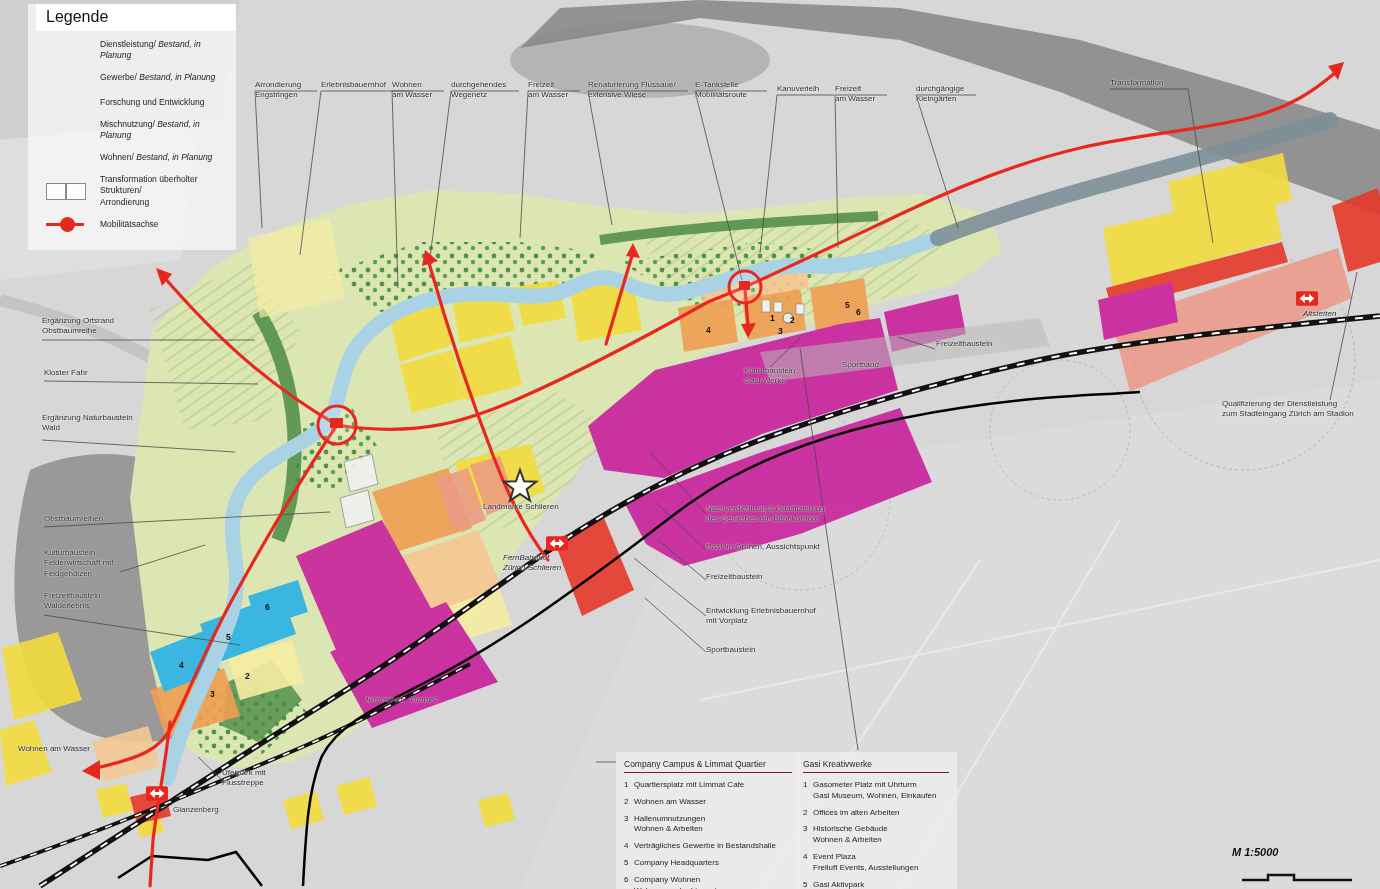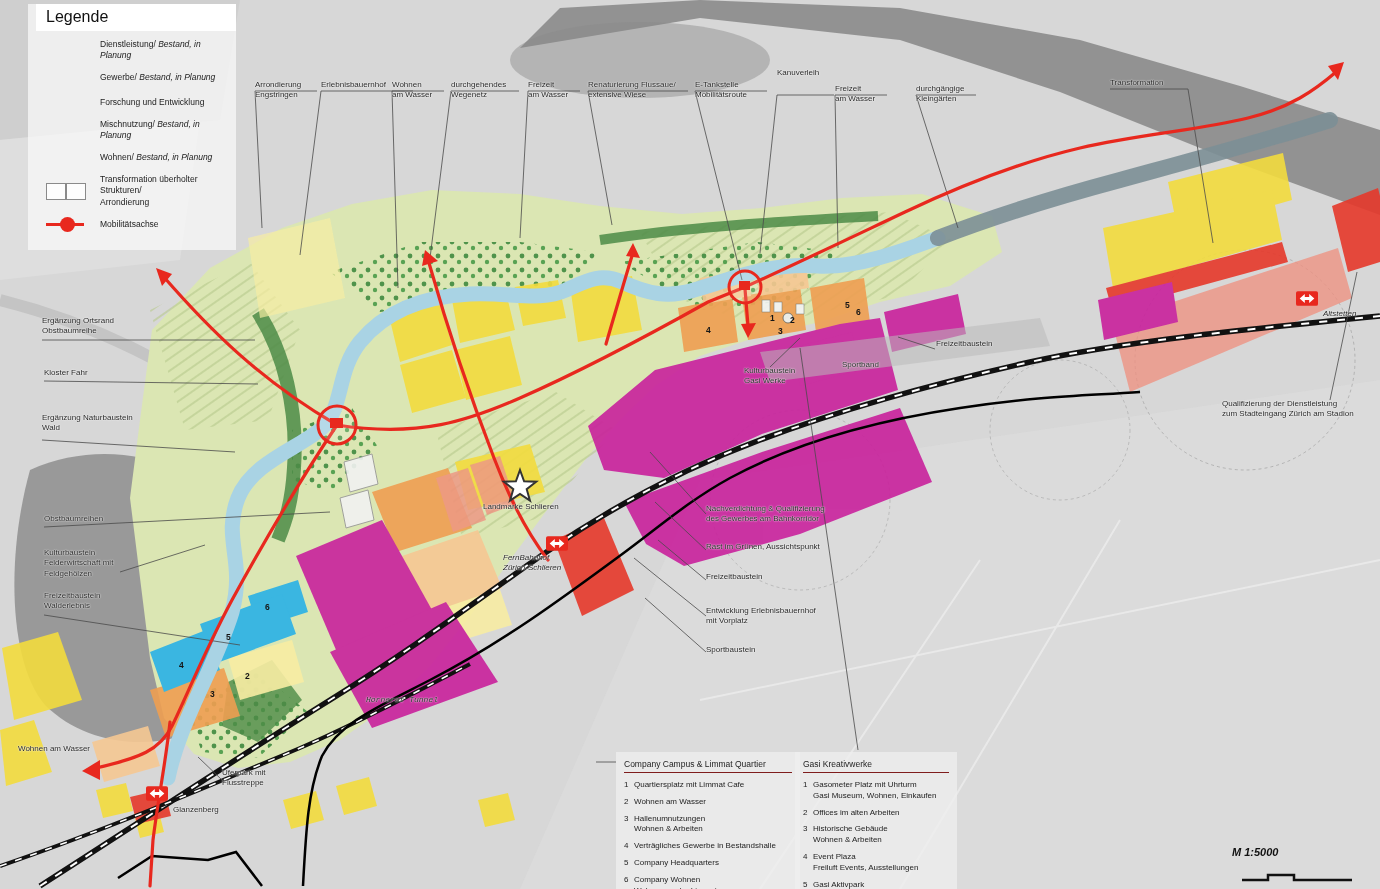--- a/index.html
+++ b/index.html
@@ -322,21 +322,21 @@
   <div class="lbl" style="left:392px;top:80px;">Wohnen
 am Wasser</div>
   <div class="lbl" style="left:451px;top:80px;">durchgehendes
 Wegenetz</div>
   <div class="lbl" style="left:528px;top:80px;">Freizeit
 am Wasser</div>
   <div class="lbl" style="left:588px;top:80px;">Renaturierung Flussaue/
 extensive Wiese</div>
   <div class="lbl" style="left:695px;top:80px;">E-Tankstelle
 Mobilitätsroute</div>
-  <div class="lbl" style="left:777px;top:68px;">Kanuverleih</div>
+  <div class="lbl" style="left:777px;top:84px;">Kanuverleih</div>
   <div class="lbl" style="left:835px;top:84px;">Freizeit
 am Wasser</div>
   <div class="lbl" style="left:916px;top:84px;">durchgängige
 Kleingärten</div>
   <div class="lbl" style="left:1110px;top:78px;">Transformation</div>
 
   <div class="lbl" style="left:42px;top:316px;">Ergänzung Ortsrand
 Obstbaumreihe</div>
   <div class="lbl" style="left:44px;top:368px;">Kloster Fahr</div>
   <div class="lbl" style="left:42px;top:413px;">Ergänzung Naturbaustein
@@ -348,21 +348,21 @@
   <div class="lbl" style="left:44px;top:591px;">Freizeitbaustein
 Walderlebnis</div>
   <div class="lbl" style="left:18px;top:744px;">Wohnen am Wasser</div>
   <div class="lbl" style="left:222px;top:768px;">Uferpark mit
 Flusstreppe</div>
   <div class="lbl" style="left:173px;top:805px;">Glanzenberg</div>
   <div class="lbl" style="left:936px;top:339px;">Freizeitbaustein</div>
   <div class="lbl" style="left:842px;top:360px;">Sportband</div>
   <div class="lbl" style="left:744px;top:366px;">Kulturbaustein
 Gasi Werke</div>
-  <div class="lbl it" style="left:1303px;top:309px;margin-left:20px;">Altstetten</div>
+  <div class="lbl it" style="left:1303px;top:309px;">Altstetten</div>
   <div class="lbl" style="left:1222px;top:399px;">Qualifizierung der Dienstleistung
 zum Stadteingang Zürich am Stadion</div>
   <div class="lbl" style="left:483px;top:502px;">Landmarke Schlieren</div>
   <div class="lbl it" style="left:503px;top:553px;">FernBahnhof
 Zürich-Schlieren</div>
   <div class="lbl" style="left:706px;top:504px;">Nachverdichtung &amp; Qualifizierung
 des Gewerbes am Bahnkorridor</div>
   <div class="lbl" style="left:706px;top:542px;">Rast im Grünen, Aussichtspunkt</div>
   <div class="lbl" style="left:706px;top:572px;">Freizeitbaustein</div>
   <div class="lbl" style="left:706px;top:606px;">Entwicklung Erlebnisbauernhof

